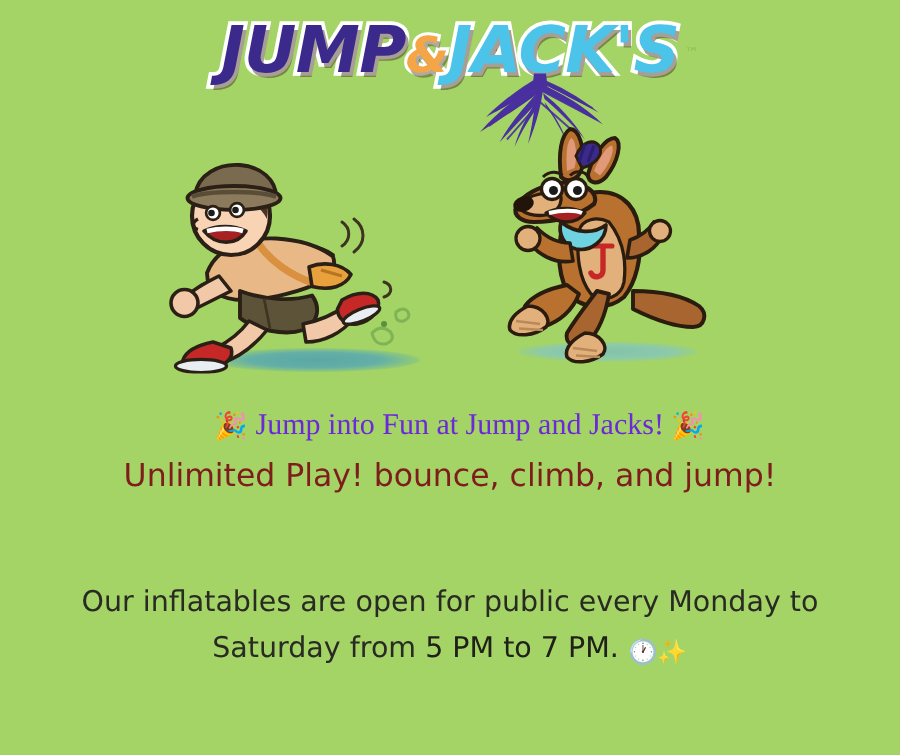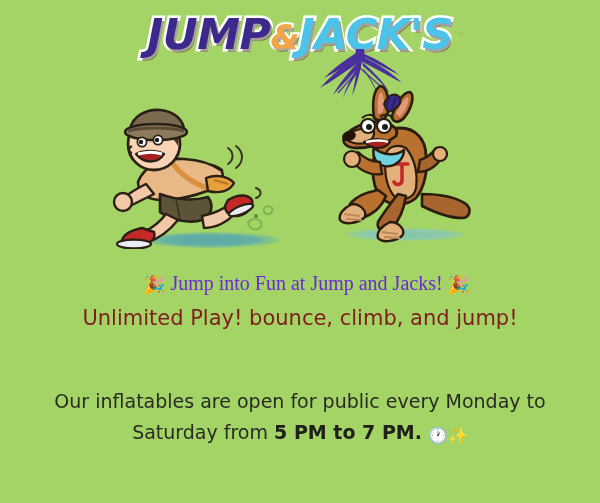--- a/index.html
+++ b/index.html
@@ -150,21 +150,21 @@
     left: 0;
     top: 358px;
     width: 600px;
     text-align: center;
     font-size: 19px;
     line-height: 31px;
     color: #2a2a24;
     font-family: "DejaVu Sans", sans-serif;
     margin-top: 28px;
   }
-  .hours b { font-weight: bold; color: #20201a; }
+  .hours b { font-weight: normal; color: #20201a; }
   .closing {
     position: absolute;
     left: 0;
     top: 432px;
     width: 600px;
     text-align: center;
     font-size: 14px;
     line-height: 22px;
     color: #33331f;
     font-family: "DejaVu Sans", sans-serif;

